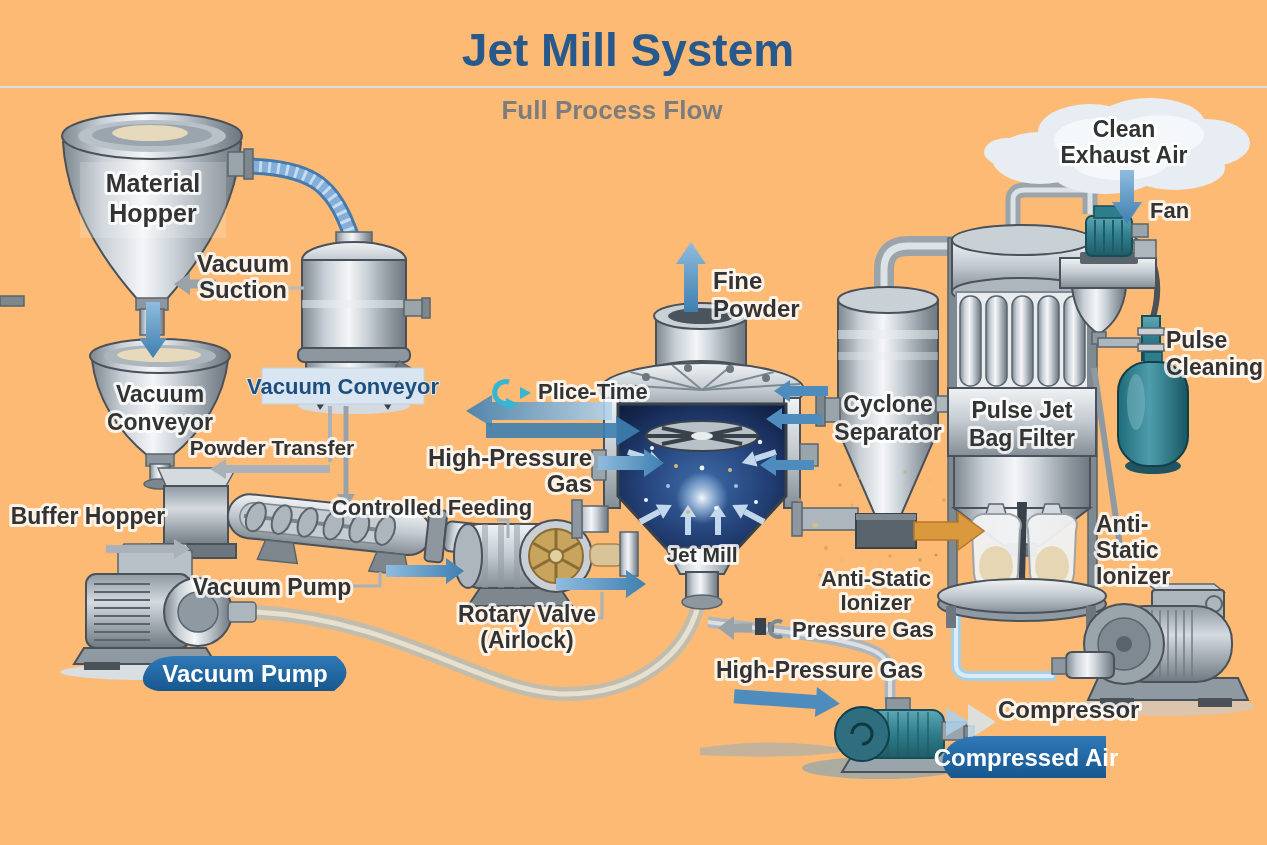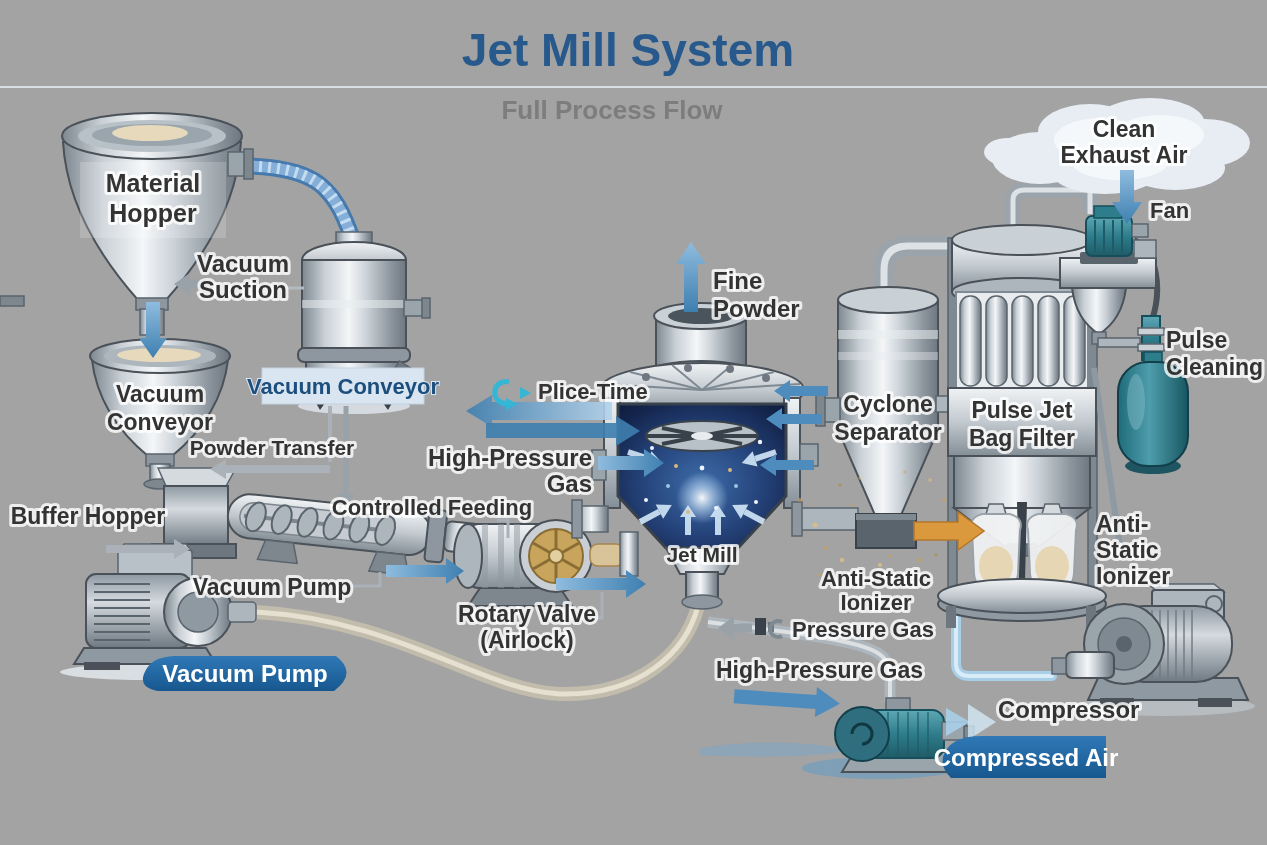--- a/index.html
+++ b/index.html
@@ -1,16 +1,16 @@
 <!DOCTYPE html>
 <html><head>
 <meta charset="utf-8">
 <style>
   html,body{margin:0;padding:0;background:#ffffff}
-  .wrap{width:1267px;height:845px;position:relative;background:#a3a3a3;overflow:hidden}
+  .wrap{width:1267px;height:845px;position:relative;background:#fdba74;overflow:hidden}
   svg{display:block}
   text{font-family:"Liberation Sans","DejaVu Sans",sans-serif;font-weight:bold}
   .lbl{fill:#333333;paint-order:stroke;stroke:#ffffff;stroke-opacity:.8;stroke-width:6px;stroke-linejoin:round}
   .title{fill:#27598C}
   .sub{fill:#7D7D7D}
   .tag{fill:#1C4E7E;paint-order:stroke;stroke:#D9E5F1;stroke-width:2px}
   .banner-text{fill:#ffffff}
   .metal{stroke:#4A5158;stroke-width:2}
   .thin{stroke:#5A646D;stroke-width:1.5}
 </style>

